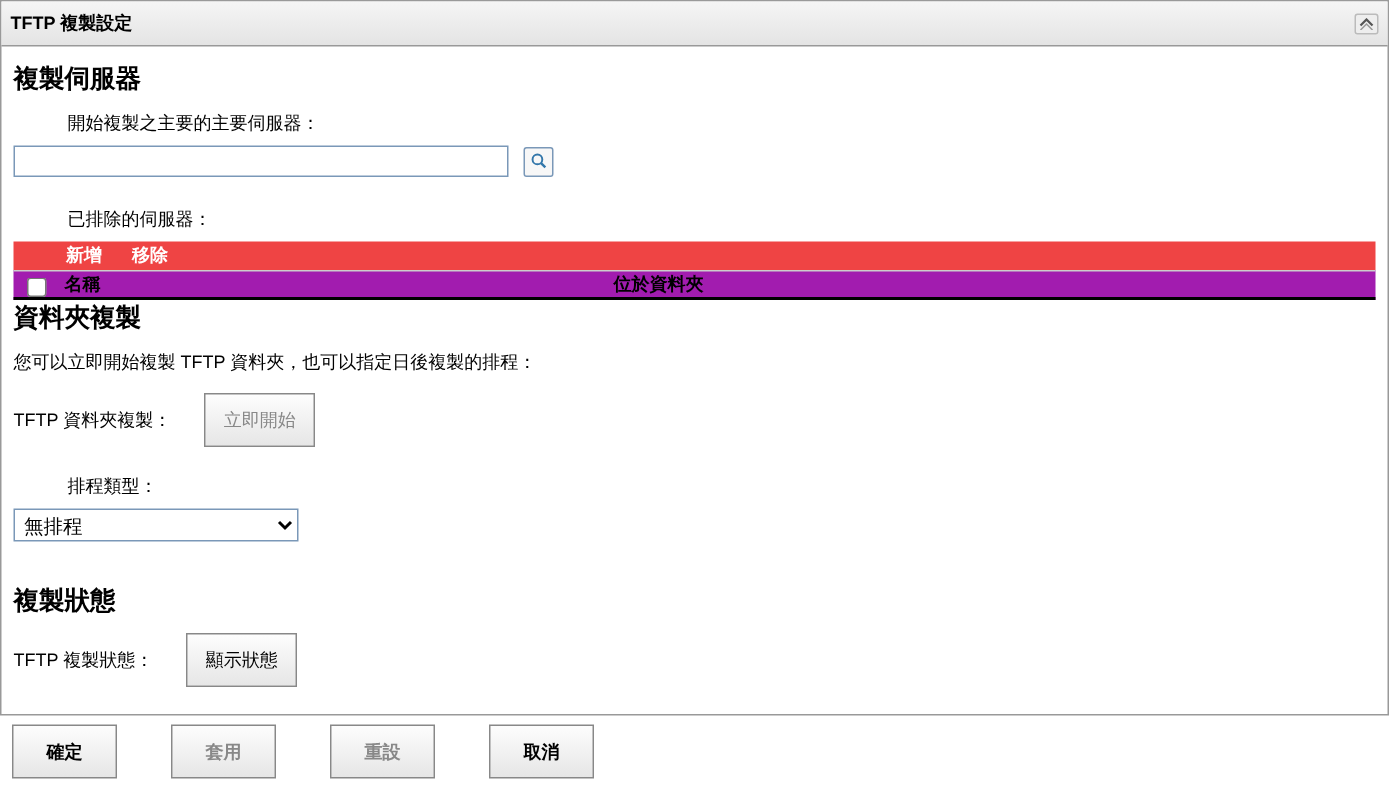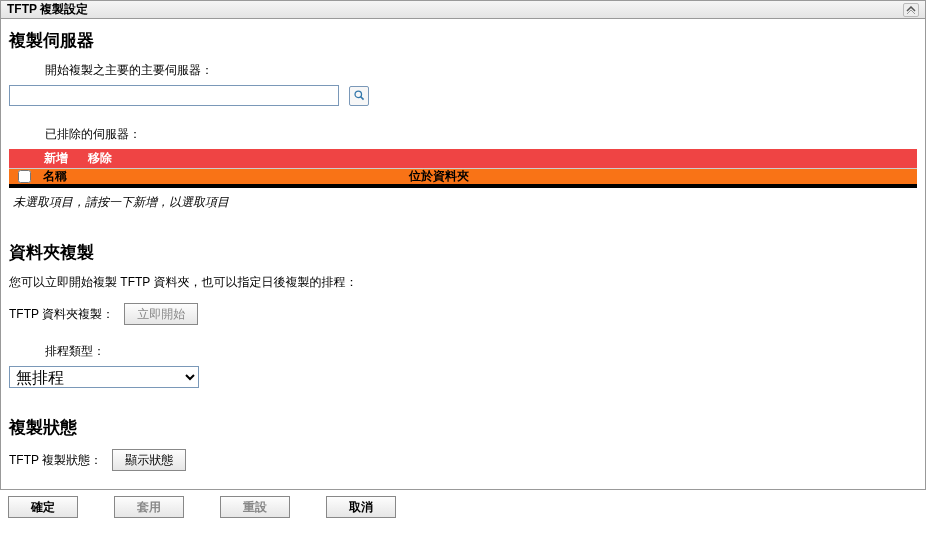--- a/index.html
+++ b/index.html
@@ -13,21 +13,21 @@
   .panel {
     border: 1px solid #999;
   }
   .panel-header {
     background: linear-gradient(#f5f5f5, #e4e4e4);
     border-bottom: 1px solid #999;
     padding: 2px 6px;
     display: flex;
     justify-content: space-between;
     align-items: center;
-    height: 18px;
+    height: 30px;
   }
   .panel-title {
     font-weight: bold;
     font-size: 12px;
   }
   .collapse-btn {
     width: 16px; height: 14px;
     background: #eee;
     border: 1px solid #bbb;
     border-radius: 2px;
@@ -76,25 +76,25 @@
     font-weight: bold;
     padding: 1px 0;
     display: flex;
   }
   .action-bar .action {
     padding: 0 10px;
     cursor: pointer;
   }
   .action-bar .action:first-child { margin-left: 25px; }
   .table-head {
-    background: #f97316;
+    background: #a21caf;
     border-top: 1px solid #ccc;
-    border-bottom: 4px solid #000000;
-    display: flex;
-    align-items: center;
+    border-bottom: 2px solid #000000;
+    display: flex;
+    align-items: flex-end;
     height: 20px;
   }
   .th-check {
     width: 30px;
     display: flex; justify-content: center; align-items: center;
   }
   .th-check input { transform: scale(1); }
   .th-name {
     width: 350px;
     font-weight: bold;
@@ -109,45 +109,45 @@
   .empty-row {
     font-style: italic;
     padding: 6px 4px 30px 4px;
   }
   .desc {
     margin-bottom: 12px;
   }
   .form-row {
     display: flex;
     align-items: center;
-    gap: 10px;
+    gap: 22px;
     margin-bottom: 18px;
   }
   .form-row .lbl {
     min-width: auto;
   }
   .btn {
     min-width: 70px;
-    height: 22px;
+    height: 36px;
     padding: 0 12px;
     border: 1px solid #888;
     background: linear-gradient(#fdfdfd, #e6e6e6);
     font-size: 12px;
     cursor: pointer;
     color: #000;
   }
   .btn.disabled {
     color: #888;
     cursor: default;
   }
   .select {
     width: 190px;
     height: 22px;
     border: 1px solid #7a98b8;
-    font-size: 16px;
+    font-size: 13px;
     padding-left: 2px;
     background: #fff;
   }
   .button-bar {
     padding: 6px 8px 10px 8px;
     display: flex;
     gap: 36px;
   }
   .button-bar .btn {
     font-weight: bold;
@@ -189,21 +189,20 @@
       <span class="action">移除</span>
     </div>
 
     <div class="table-head">
       <div class="th-check">
         <input type="checkbox" style="">
       </div>
       <div class="th-name">名稱</div>
       <div class="th-folder">位於資料夾</div>
     </div>
-    <div class="empty-row">未選取項目，請按一下新增，以選取項目</div>
 
     <div class="section-title">資料夾複製</div>
     <div class="desc">您可以立即開始複製 TFTP 資料夾，也可以指定日後複製的排程：</div>
 
     <div class="form-row">
       <span class="lbl">TFTP 資料夾複製：</span>
       <button class="btn disabled">立即開始</button>
     </div>
 
     <div class="label-row">排程類型：</div>

